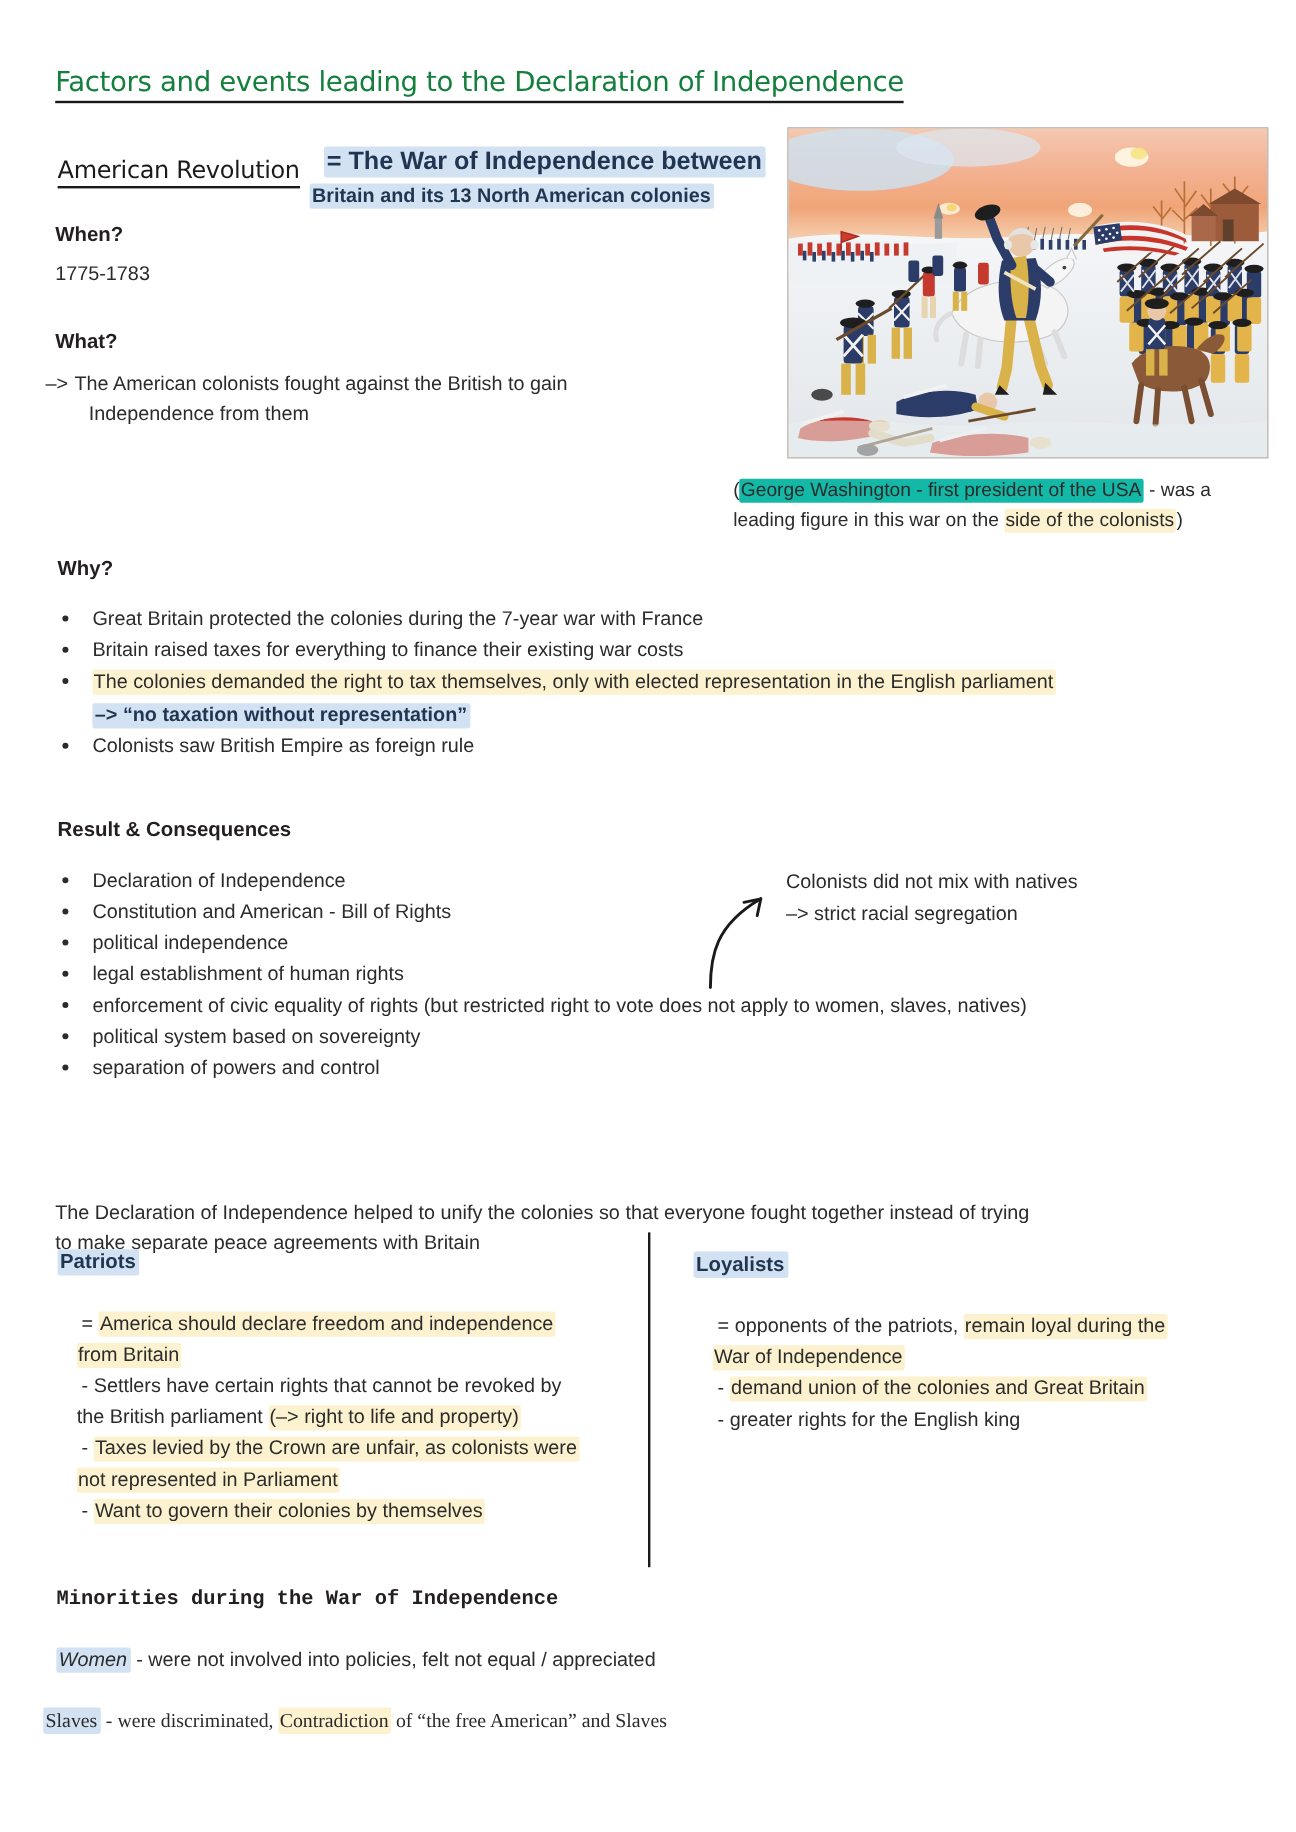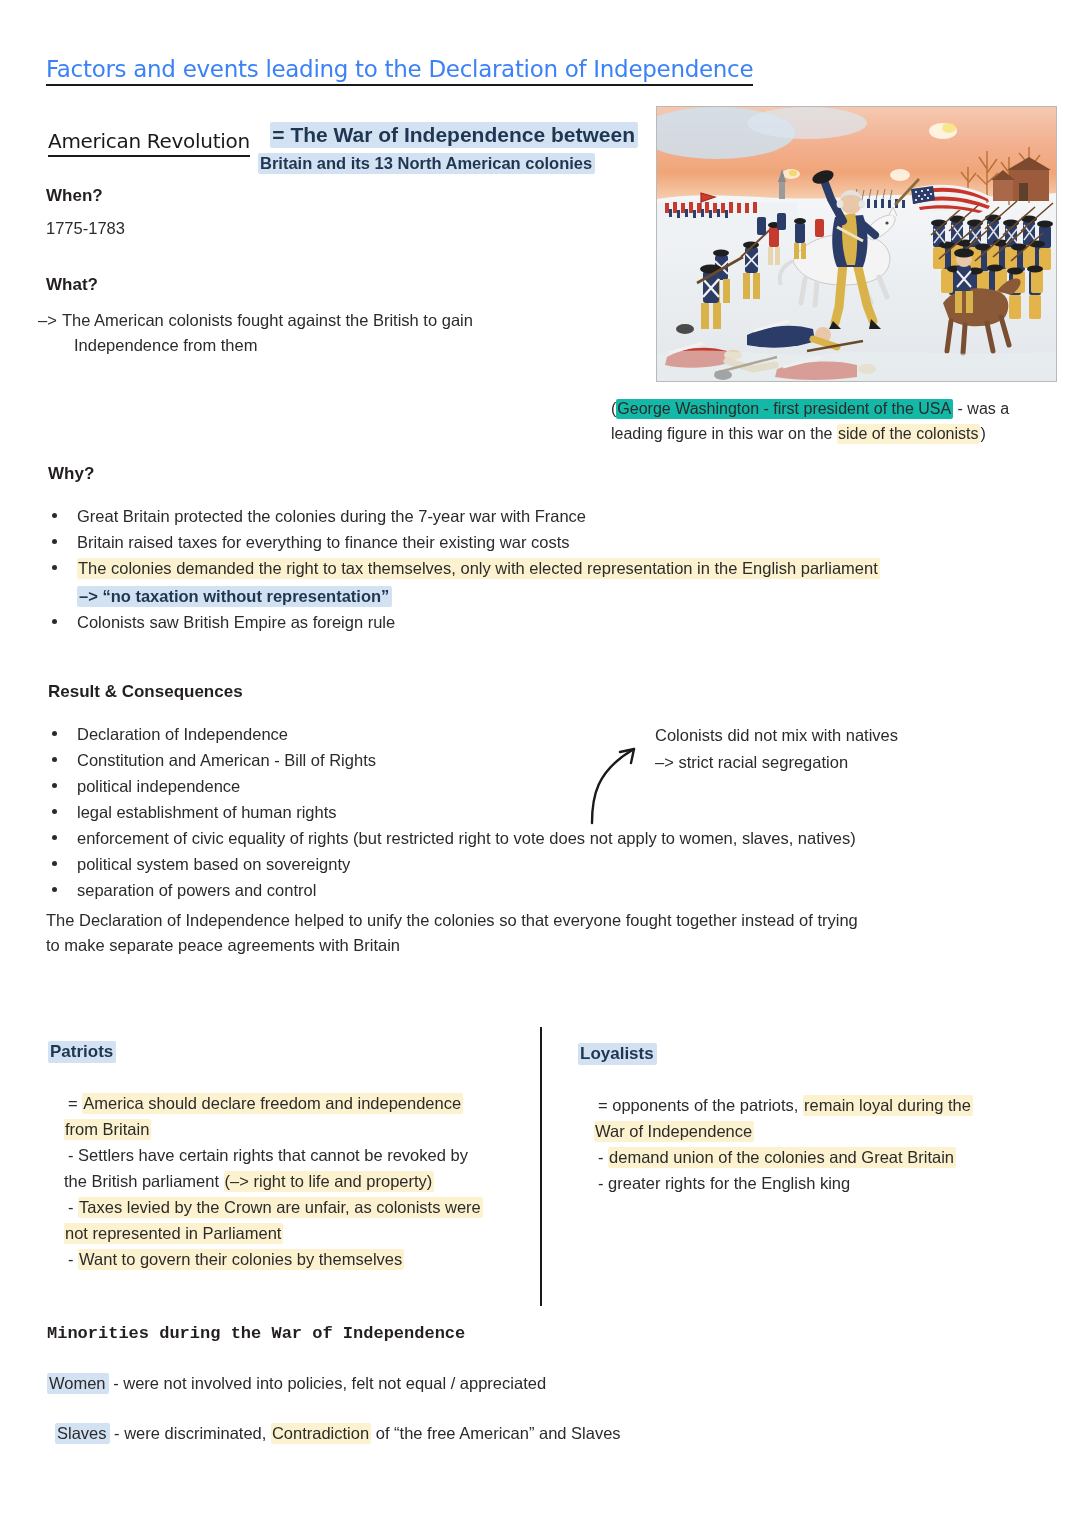--- a/index.html
+++ b/index.html
@@ -29,21 +29,21 @@
 
   .hand {
     font-family: "DejaVu Sans", sans-serif;
     font-weight: 400;
     letter-spacing: -0.3px;
   }
 
   .title {
     font-size: 23px;
     line-height: 28px;
-    color: #3b82f6;
+    color: #15803d;
     border-bottom: 2px solid #1a1a1a;
     display: inline-block;
     padding-bottom: 1px;
     white-space: nowrap;
   }
 
   .subtitle {
     font-size: 20px;
     line-height: 25px;
     color: #1a1a1a;
@@ -532,21 +532,21 @@
       <path d="M12 88 C 12 62, 16 36, 54 14" stroke="#1a1a1a" stroke-width="2.4" fill="none" stroke-linecap="round"></path>
       <path d="M54 14 L40 17 M54 14 L51 28" stroke="#1a1a1a" stroke-width="2.4" fill="none" stroke-linecap="round"></path>
     </svg>
   </div>
 
   <div class="abs arrow-note" style="left:655px; top:722px; width:370px;">
     <div>Colonists did not mix with natives</div>
     <div>–&gt; strict racial segregation</div>
   </div>
 
-  <div class="abs body-txt" style="left:46px; top:908px; width:990px;">
+  <div class="abs body-txt" style="left:46px; top:999px; width:990px;">
     <div>The Declaration of Independence helped to unify the colonies so that everyone fought together instead of trying</div>
     <div>to make separate peace agreements with Britain</div>
   </div>
 
   <div class="divider" style="left:540px; top:1027px; height:279px;"></div>
 
   <div class="abs" style="left:48px; top:1042px; width:475px;">
     <div style="margin-bottom:28px;">
       <span class="hl-blue col-head">Patriots</span>
     </div>
@@ -601,20 +601,20 @@
 
     <div class="dash-item hang">
       <span>-</span>
       <span>greater rights for the English king</span>
     </div>
   </div>
 
   <div class="abs h-bold" style="left:47px; top:1323px;font-family:Liberation Mono, monospace;">Minorities during the War of Independence</div>
 
   <div class="abs body-txt" style="left:47px; top:1371px; width:900px;">
-    <span class="hl-blue" style="font-weight:normal; color:#2b2b2b;">Women</span><span> - were not involved into policies, felt not equal / appreciated</span>
-  </div>
-
-  <div class="abs body-txt" style="left:55px; top:1421px; width:900px;">
+    <span class="hl-blue" style="font-weight:normal; color:#2b2b2b;font-style:italic;">Women</span><span> - were not involved into policies, felt not equal / appreciated</span>
+  </div>
+
+  <div class="abs body-txt" style="left:36px; top:1421px; width:900px;font-family:Liberation Serif, serif;">
     <span class="hl-blue" style="font-weight:normal; color:#2b2b2b;">Slaves</span><span> - were discriminated, </span><span class="hl-yellow">Contradiction</span><span> of “the free American” and Slaves</span>
   </div>
 
 </div>
 
 </body></html>

